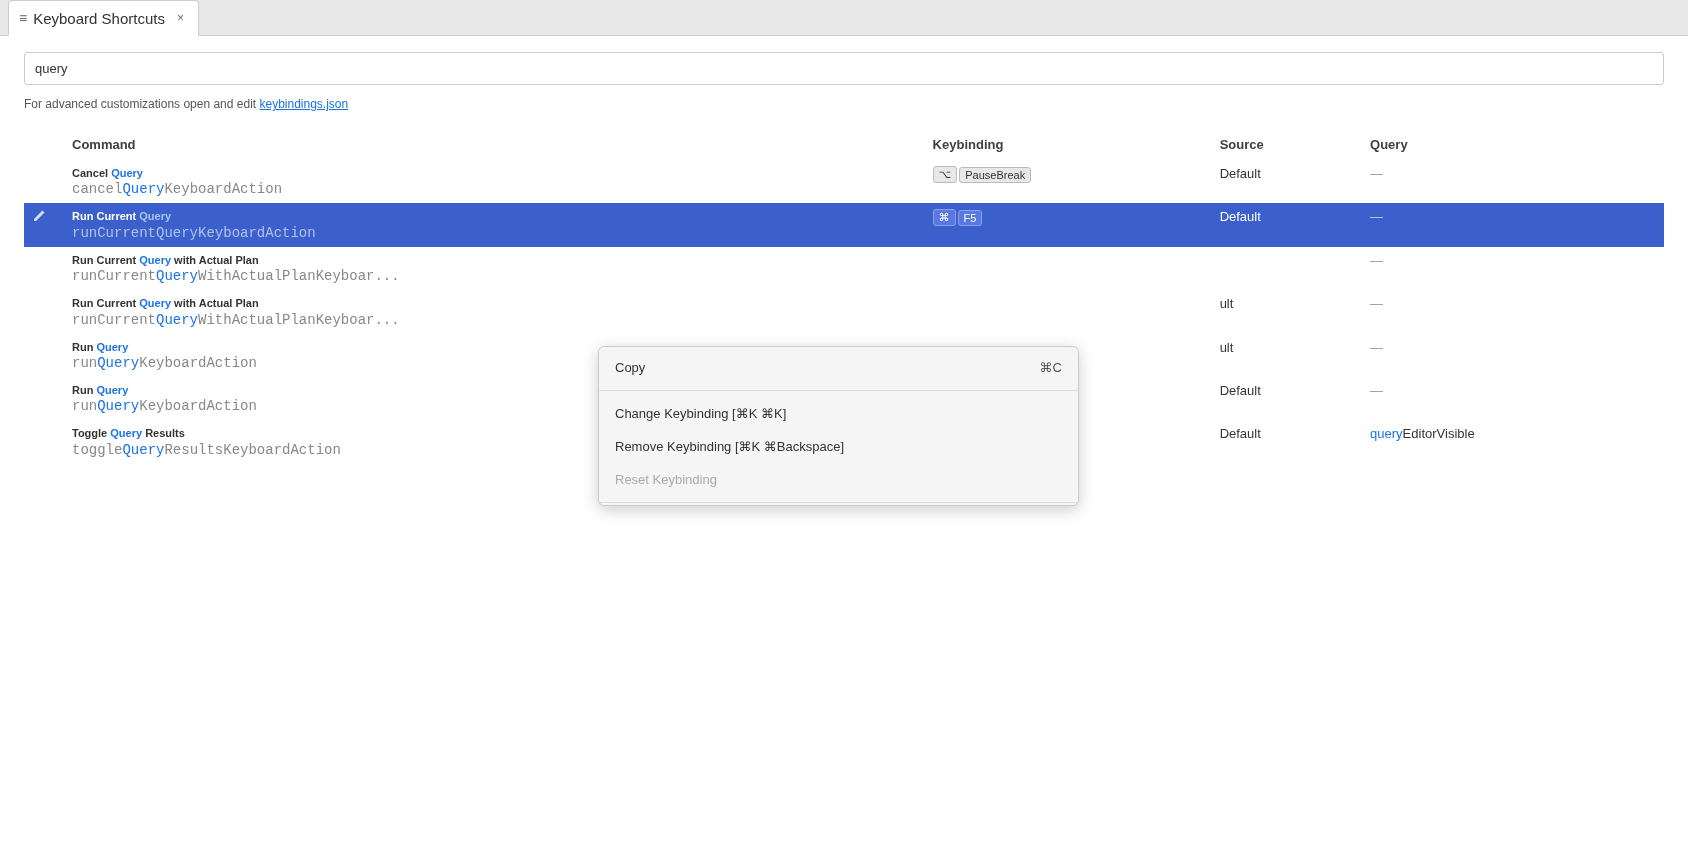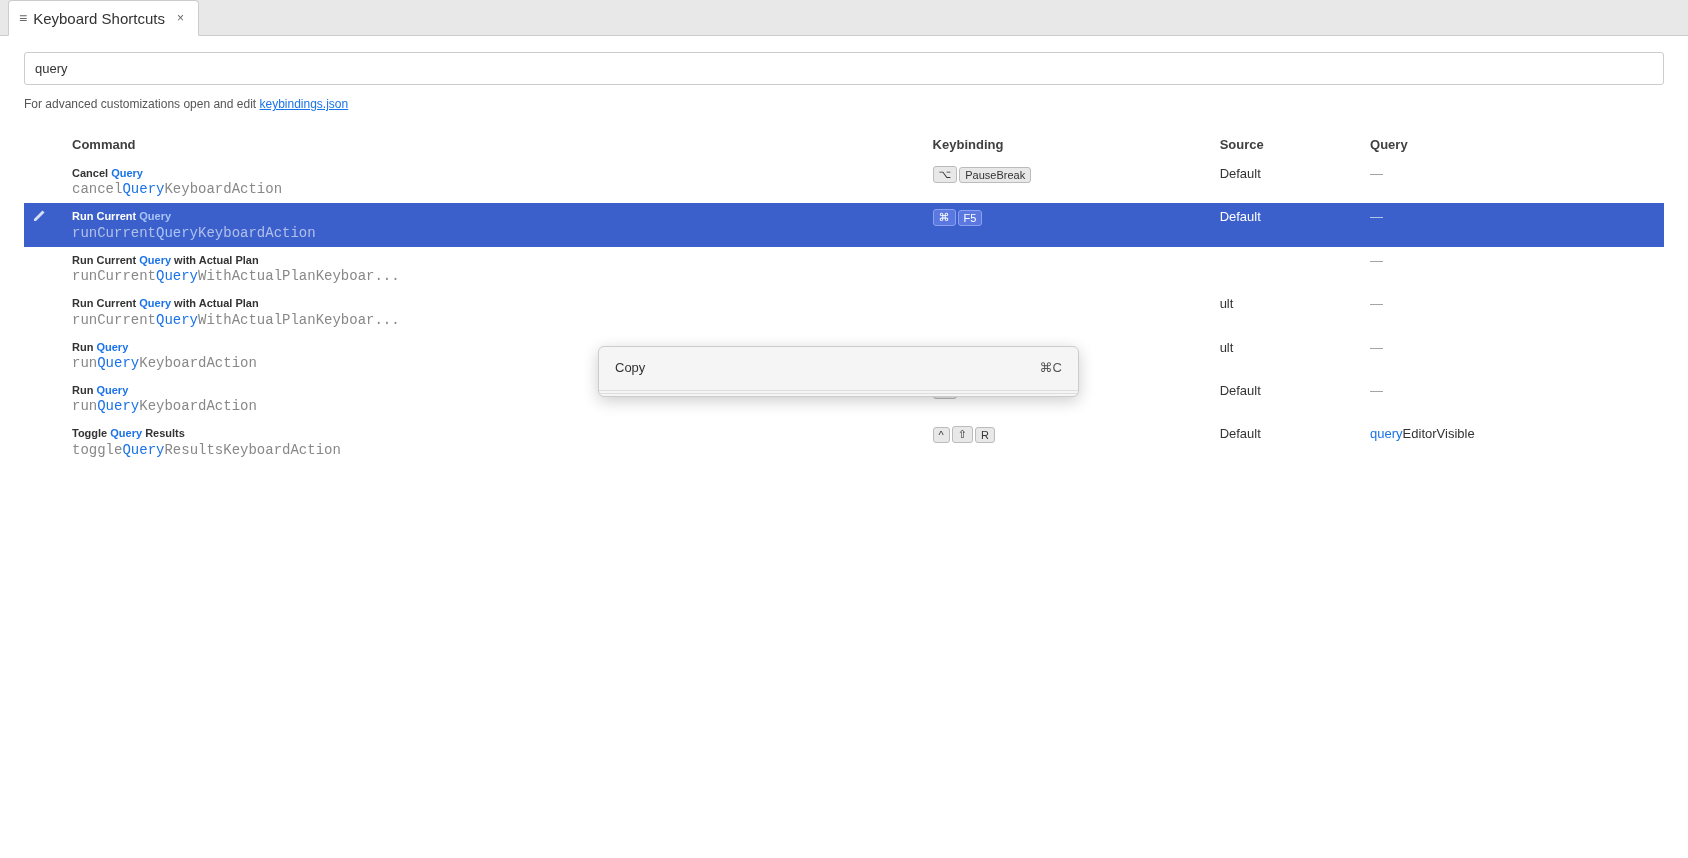--- a/index.html
+++ b/index.html
@@ -373,16 +373,27 @@
 
   
   <div class="context-menu">
     <div class="context-menu-section">
       <div class="context-menu-item">
         <span>Copy</span>
         <span class="context-menu-shortcut">⌘C</span>
       </div>
     </div>
     <div class="context-menu-divider"></div>
+    <div class="context-menu-section">
+      <div class="context-menu-item">
+        <span>Change Keybinding [⌘K ⌘K]</span>
+      </div>
+      <div class="context-menu-item">
+        <span>Remove Keybinding [⌘K ⌘Backspace]</span>
+      </div>
+      <div class="context-menu-item disabled">
+        <span>Reset Keybinding</span>
+      </div>
+    </div>
     <div class="context-menu-divider"></div>
   </div>
 
 </div>
 
 </body></html>

